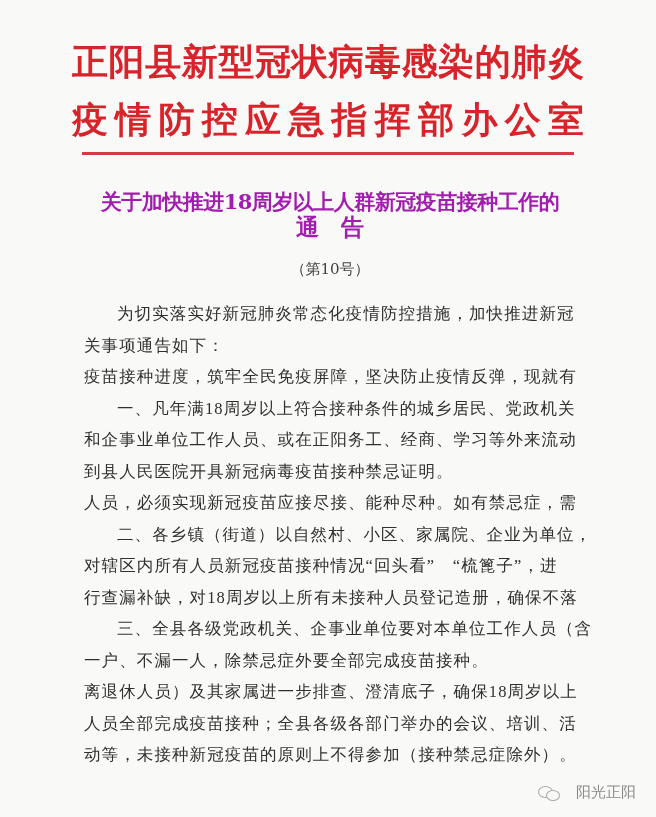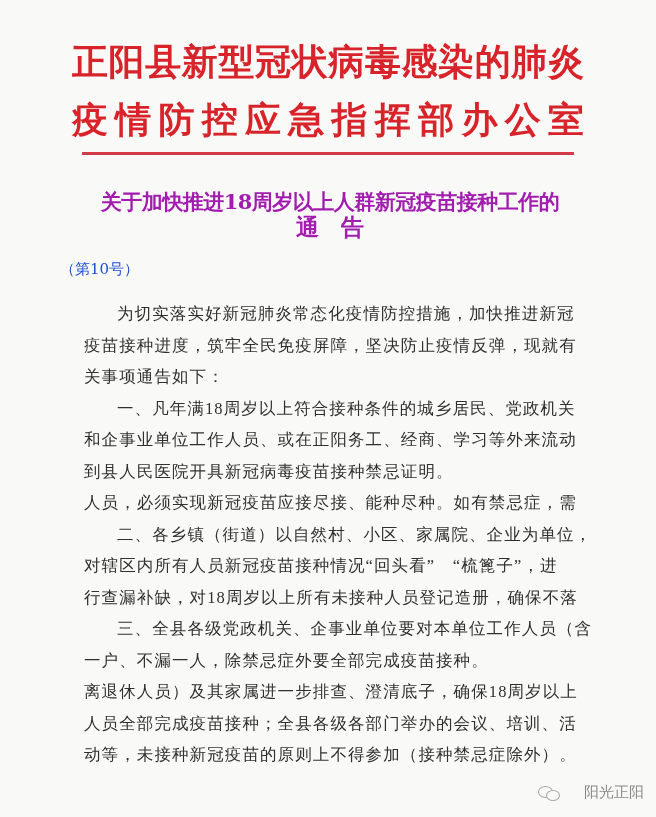--- a/index.html
+++ b/index.html
@@ -72,24 +72,24 @@
       line-height: 30px;
       letter-spacing: 22px;
       padding-left: 22px;
       box-sizing: border-box;
     }
     .notice-number {
       position: absolute;
       left: 60px;
       width: 540px;
       top: 259px;
-      text-align: left;
+      text-align: center;
       font-size: 15px;
       line-height: 20px;
-      color: #1d4ed8;
+      color: #404040;
     }
     .body-text {
       position: absolute;
       left: 84px;
       top: 298px;
       width: 494px;
       font-family: Liberation Serif, serif;
       font-size: 16.5px;
       line-height: 31.5px;
       color: #303030;
@@ -98,21 +98,21 @@
     .line {
       display: block;
       white-space: nowrap;
     }
     .watermark {
       position: absolute;
       left: 538px;
       top: 783px;
       display: flex;
       align-items: center;
-      gap: 24px;
+      gap: 16px;
       color: #8a8a8a;
       font-family: "DejaVu Sans", "Liberation Sans", sans-serif;
       font-size: 15px;
     }
     .wechat-icon {
       width: 22px;
       height: 16px;
       position: relative;
     }
     .wechat-icon .b1 {
@@ -167,22 +167,22 @@
   </div>
 
   <div class="red-rule"></div>
 
   <div class="notice-title notice-title-1">关于加快推进18周岁以上人群新冠疫苗接种工作的</div>
   <div class="notice-title notice-title-2">通告</div>
   <div class="notice-number">（第10号）</div>
 
   <div class="body-text">
     <span class="line" style="padding-left:2em">为切实落实好新冠肺炎常态化疫情防控措施，加快推进新冠</span>
+    <span class="line">关事项通告如下：</span>
     <span class="line">疫苗接种进度，筑牢全民免疫屏障，坚决防止疫情反弹，现就有</span>
-    <span class="line">关事项通告如下：</span>
     <span class="line" style="padding-left:2em">一、凡年满18周岁以上符合接种条件的城乡居民、党政机关</span>
     <span class="line">和企事业单位工作人员、或在正阳务工、经商、学习等外来流动</span>
     <span class="line">到县人民医院开具新冠病毒疫苗接种禁忌证明。</span>
     <span class="line">人员，必须实现新冠疫苗应接尽接、能种尽种。如有禁忌症，需</span>
     <span class="line" style="padding-left:2em">二、各乡镇（街道）以自然村、小区、家属院、企业为单位，</span>
     <span class="line">对辖区内所有人员新冠疫苗接种情况“回头看”　“梳篦子”，进</span>
     <span class="line">行查漏补缺，对18周岁以上所有未接种人员登记造册，确保不落</span>
     <span class="line" style="padding-left:2em">三、全县各级党政机关、企事业单位要对本单位工作人员（含</span>
     <span class="line">一户、不漏一人，除禁忌症外要全部完成疫苗接种。</span>
     <span class="line">离退休人员）及其家属进一步排查、澄清底子，确保18周岁以上</span>

